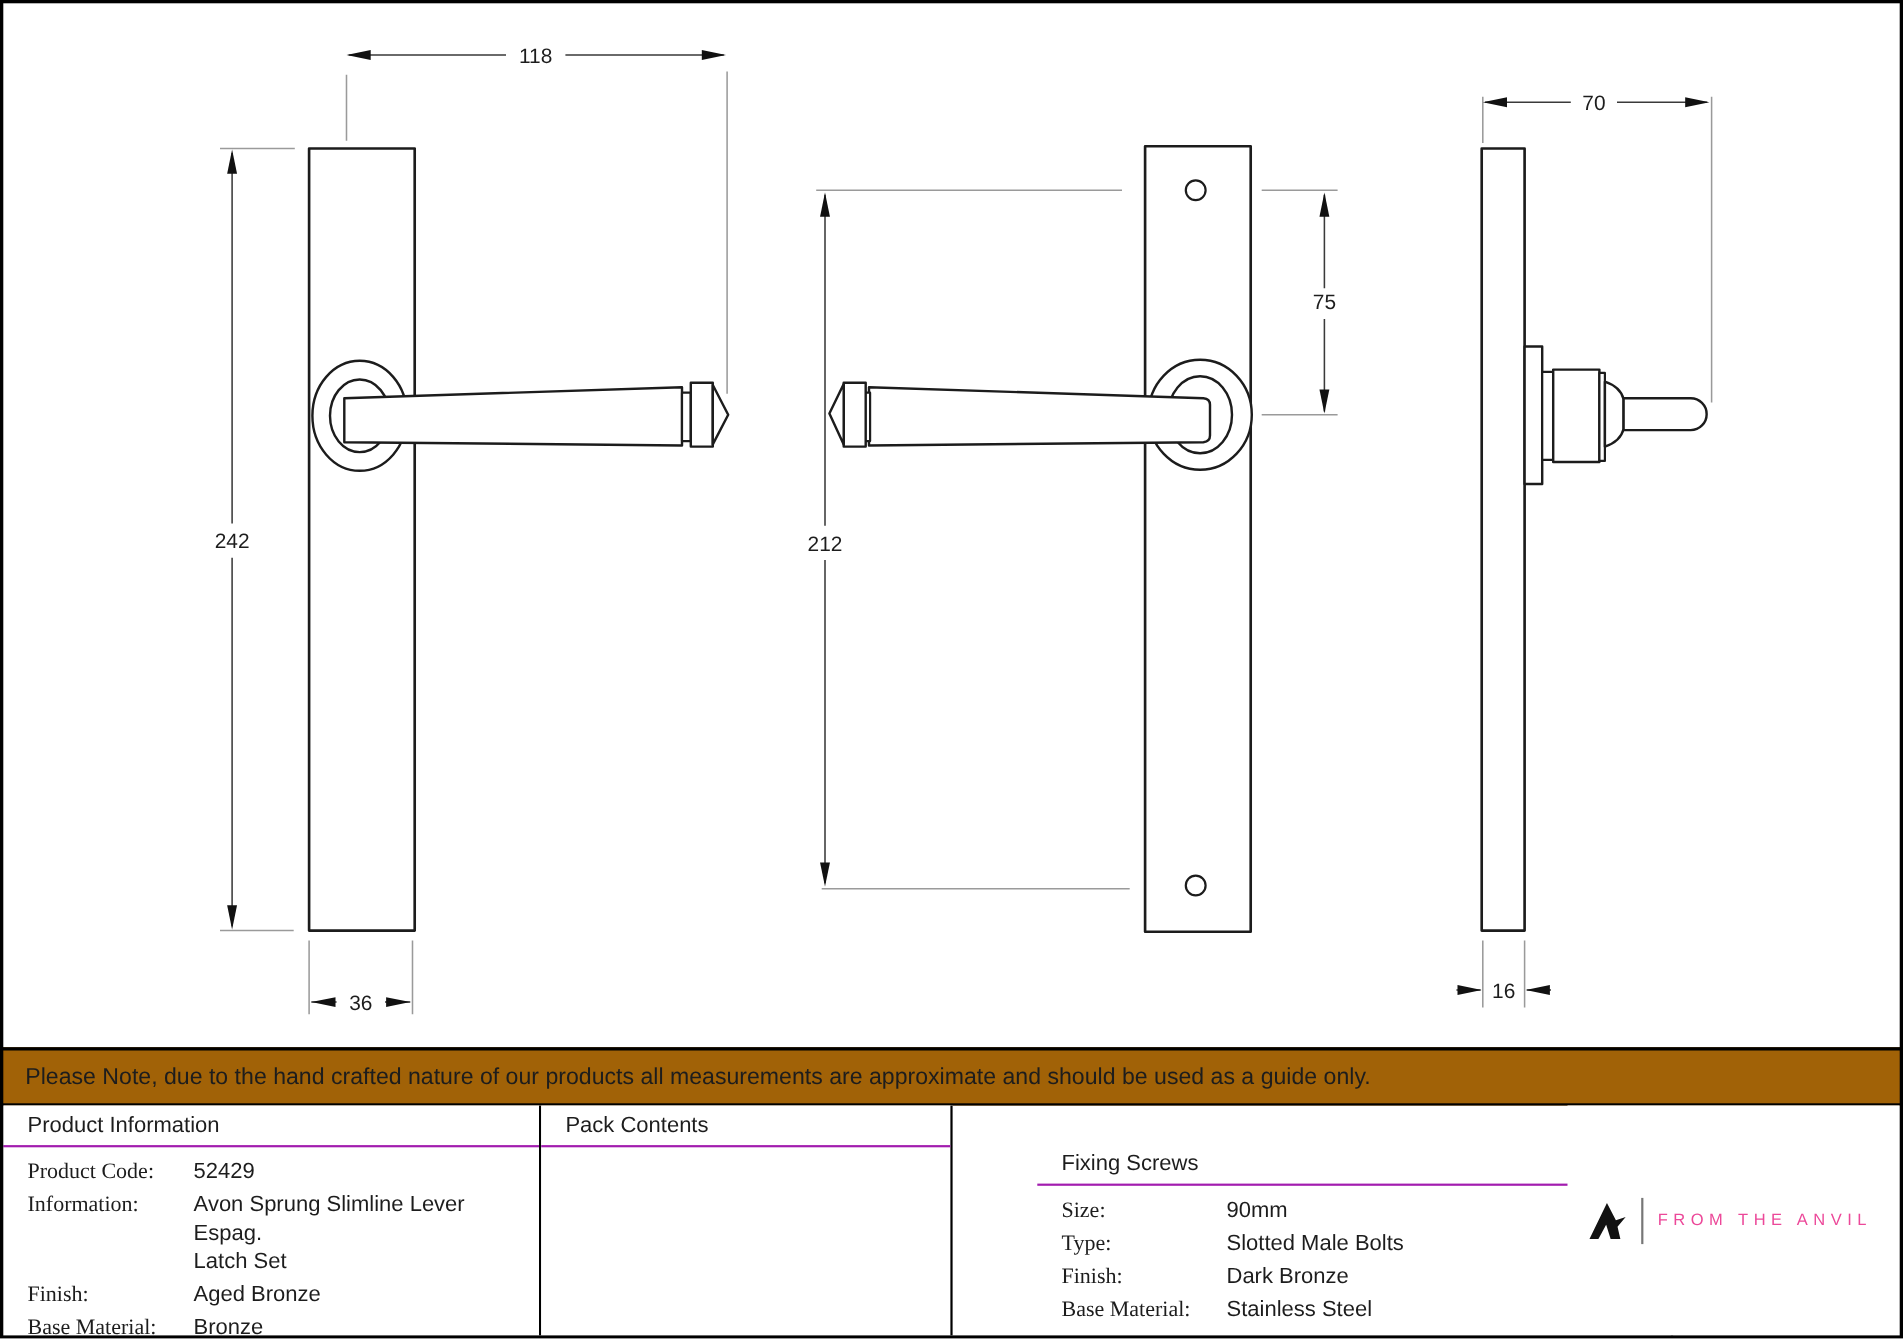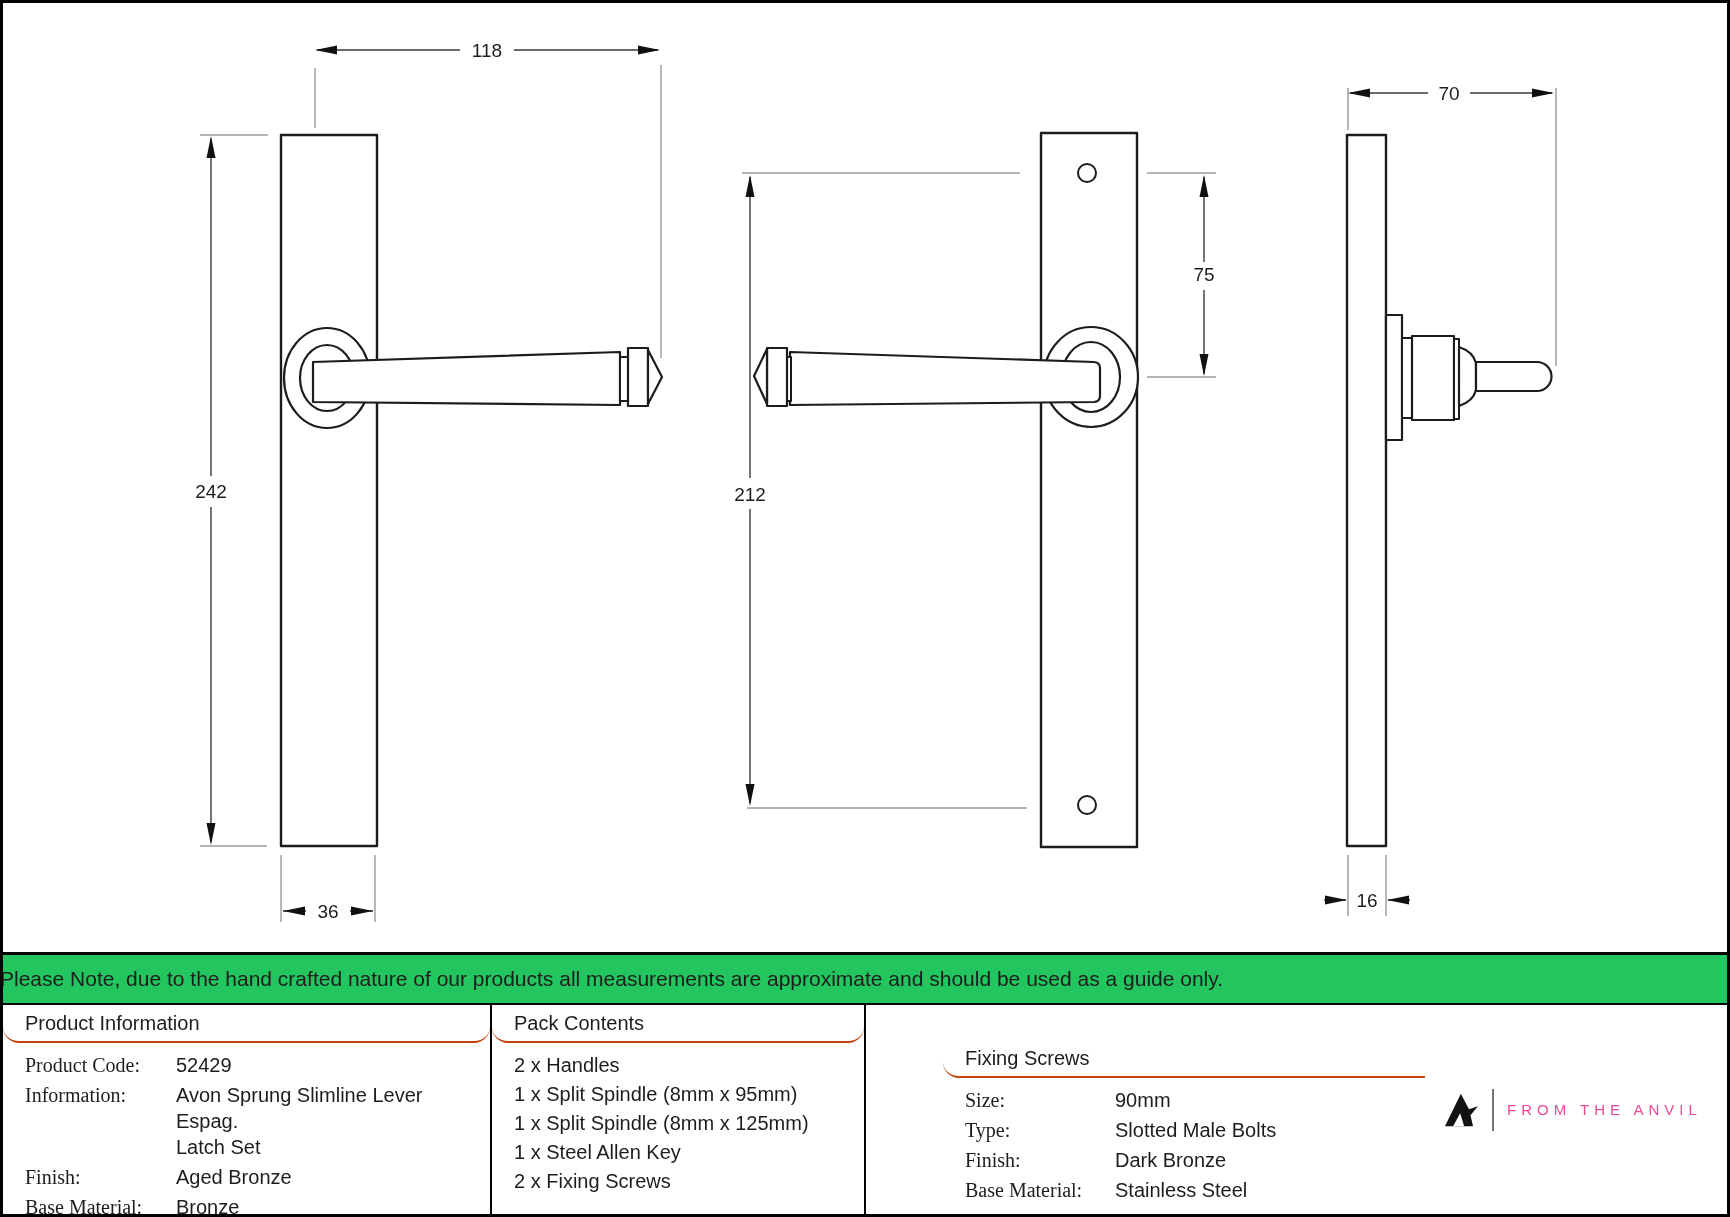--- a/index.html
+++ b/index.html
@@ -5,30 +5,30 @@
   html,body{margin:0;padding:0;background:#fff;}
   body{font-family:"Liberation Sans",sans-serif;color:#1d1d1d;}
   #page{position:relative;width:1730px;height:1217px;background:#fff;overflow:hidden;}
   #outer-border{position:absolute;inset:0;border:3px solid #000;pointer-events:none;}
   #drawing-svg{position:absolute;left:0;top:0;}
   svg text{font-family:"Liberation Sans",sans-serif;font-size:19px;fill:#1d1d1d;}
 
   
   #note-row{position:absolute;left:0;right:0;top:952px;height:53px;box-sizing:border-box;
     border-top:3px solid #000;border-bottom:2px solid #000;display:flex;align-items:center;
-    font-size:21px;background:#22c55e;}
+    padding-left:23px;font-size:21px;background:#a16207;}
 
   
   .col{position:absolute;top:1005px;bottom:3px;box-sizing:border-box;background:#fff;}
   #col-product{left:3px;width:489px;border-right:2px solid #000;}
   #col-pack{left:492px;width:374px;border-right:2px solid #000;}
   #col-fixing{left:943px;width:578px;border-right:2px solid #000;margin-top:35px;}
   #col-brand{left:1425px;right:3px;display:flex;align-items:center;}
-  .cell-header{height:38px;box-sizing:border-box;border-bottom:2px solid #c2410c;
-    display:flex;align-items:center;padding-left:22px;font-size:20px;border-radius:16px;}
+  .cell-header{height:38px;box-sizing:border-box;border-bottom:2px solid #a21caf;
+    display:flex;align-items:center;padding-left:22px;font-size:20px;}
   .cell-body{padding:9px 6px 0 22px;font-size:20px;line-height:26px;}
   .kv-row{display:flex;margin-bottom:4px;}
   .kv-label{flex:0 0 151px;font-family:Liberation Serif, serif;}
   #col-fixing .kv-label{flex:0 0 150px;}
   .kv-value span{display:block;}
   .pack-item{margin-bottom:3px;}
 
   
   #brand-lockup{display:flex;align-items:center;padding-left:17px;}
   #brand-icon{width:37px;height:34px;flex:0 0 auto;}
@@ -156,27 +156,20 @@
         <span class="kv-label">Base Material:</span>
         <span class="kv-value">
             <span>Bronze</span>
           </span>
       </div>
     </div>
   </div>
 
   <div class="col" id="col-pack">
     <div class="cell-header">Pack Contents</div>
-    <div class="cell-body">
-      <div class="pack-item">2 x Handles</div>
-      <div class="pack-item">1 x Split Spindle (8mm x 95mm)</div>
-      <div class="pack-item">1 x Split Spindle (8mm x 125mm)</div>
-      <div class="pack-item">1 x Steel Allen Key</div>
-      <div class="pack-item">2 x Fixing Screws</div>
-    </div>
   </div>
 
   <div class="col" id="col-fixing">
     <div class="cell-header">Fixing Screws</div>
     <div class="cell-body">
       <div class="kv-row">
         <span class="kv-label">Size:</span>
         <span class="kv-value">
             <span>90mm</span>
           </span>

